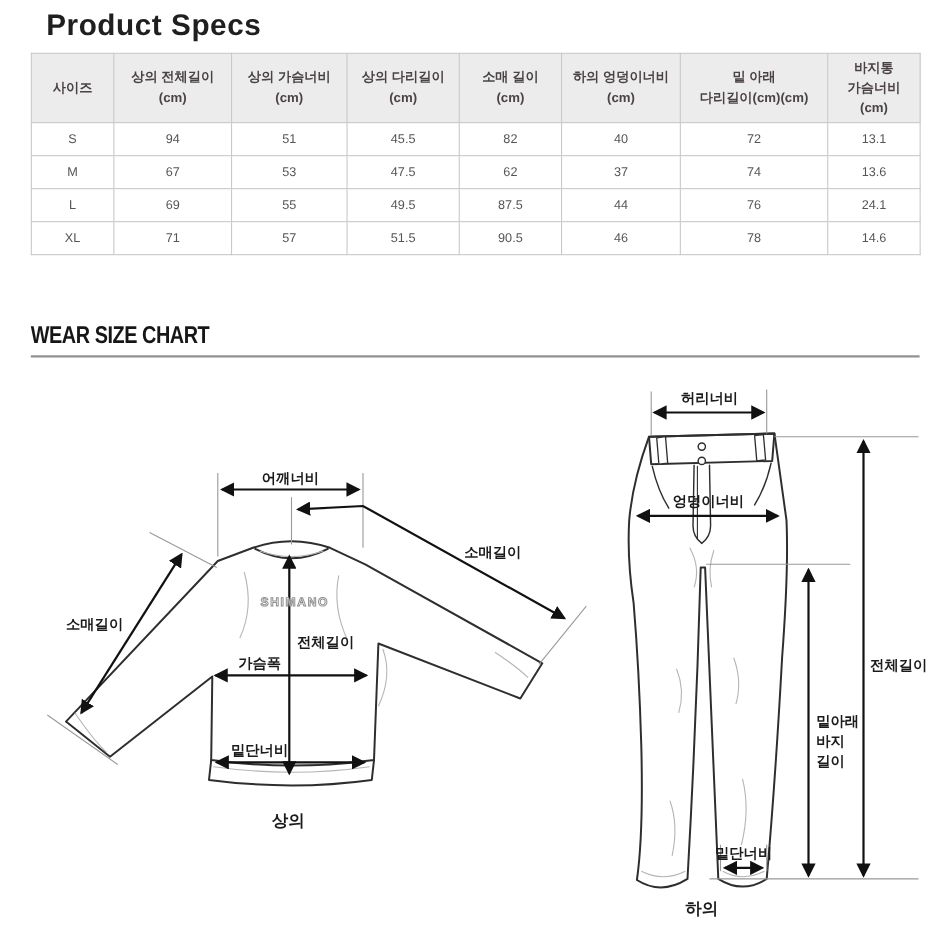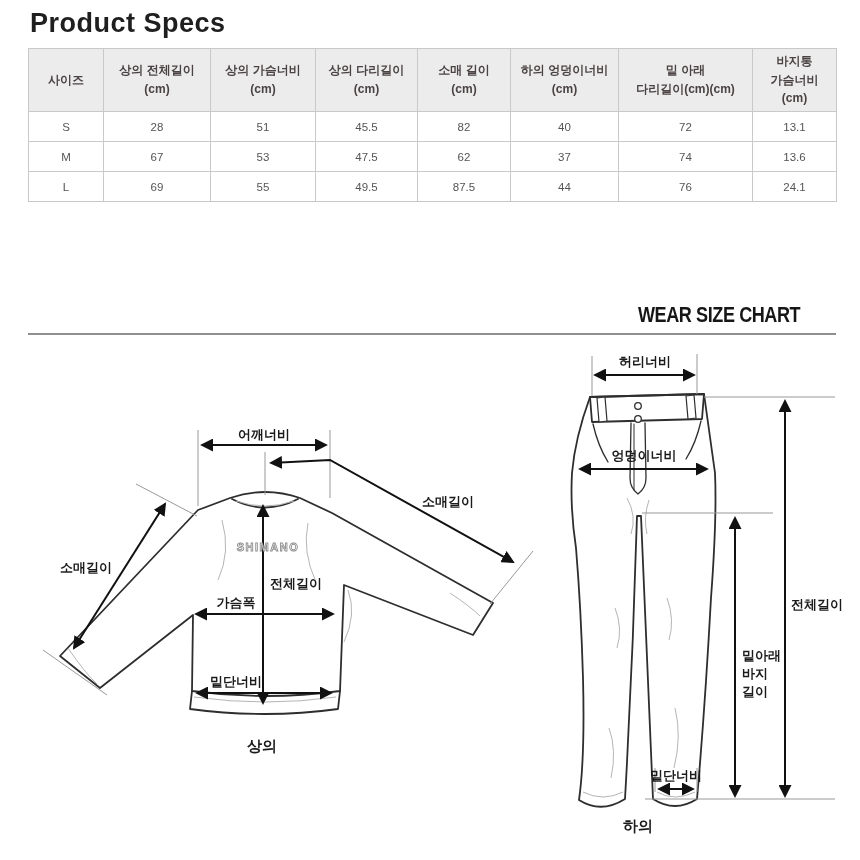--- a/index.html
+++ b/index.html
@@ -1,28 +1,28 @@
 <!DOCTYPE html>
 <html><head>
 <meta charset="utf-8">
 <style>
   html,body{margin:0;padding:0;background:#ffffff;}
   .page{position:relative;width:860px;height:860px;background:#fff;overflow:hidden;
         font-family:"Liberation Sans","DejaVu Sans",sans-serif;color:#333;}
-  .title{margin:0;position:absolute;left:30px;top:8px;font-size:27px;font-weight:bold;
+  .title{margin:0;position:absolute;left:42px;top:8px;font-size:27px;font-weight:bold;
          color:#1f1f1f;letter-spacing:0.5px;}
   table.specs{position:absolute;left:28px;top:48px;width:808px;border-collapse:collapse;
               table-layout:fixed;}
   table.specs th,table.specs td{border:1px solid #c9c9c9;text-align:center;vertical-align:middle;
               background:#fff;}
   table.specs th{height:62px;background:#ececec;font-size:12px;font-weight:bold;color:#4b4343;
               white-space:pre-line;line-height:1.55;padding:0 2px;}
   table.specs td{height:27px;font-size:11.5px;color:#555;font-weight:normal;}
-  .chartHead{position:absolute;left:28px;top:302px;width:808px;border-bottom:2px solid #8f8f8f;
-             padding-bottom:5px;text-align:right;}
+  .chartHead{position:absolute;left:28px;top:292px;width:808px;border-bottom:2px solid #8f8f8f;
+             padding-bottom:5px;}
   .chartHead span{display:inline-block;font-size:22px;font-weight:bold;color:#161616;
              letter-spacing:-0.5px;transform:scaleX(0.82);transform-origin:left center;}
   .diagrams{position:absolute;left:0;top:348px;width:860px;height:512px;}
   svg{position:absolute;overflow:visible;}
   svg text{font-family:"Liberation Sans","DejaVu Sans",sans-serif;}
   .klabel{font-size:13px;font-weight:bold;fill:#1b1b1b;}
   .caption{font-size:15px;font-weight:bold;fill:#1b1b1b;}
   .logo{font-size:11px;font-weight:bold;fill:#ffffff;stroke:#8f8f8f;stroke-width:0.9;
         letter-spacing:1.5px;}
 </style>
@@ -60,21 +60,21 @@
         <th>밑 아래
 다리길이(cm)(cm)</th>
         <th>바지통
 가슴너비
 (cm)</th>
       </tr>
     </thead>
     <tbody>
       <tr>
         <td>S</td>
-        <td>28</td>
+        <td>94</td>
         <td>51</td>
         <td>45.5</td>
         <td>82</td>
         <td>40</td>
         <td>72</td>
         <td>13.1</td>
       </tr>
       <tr>
         <td>M</td>
         <td>67</td>
@@ -87,20 +87,30 @@
       </tr>
       <tr>
         <td>L</td>
         <td>69</td>
         <td>55</td>
         <td>49.5</td>
         <td>87.5</td>
         <td>44</td>
         <td>76</td>
         <td>24.1</td>
+      </tr>
+      <tr>
+        <td>XL</td>
+        <td>71</td>
+        <td>57</td>
+        <td>51.5</td>
+        <td>90.5</td>
+        <td>46</td>
+        <td>78</td>
+        <td>14.6</td>
       </tr>
     </tbody>
   </table>
 
   <div class="chartHead">
     <span>WEAR SIZE CHART</span>
   </div>
 
   <div class="diagrams">
 

